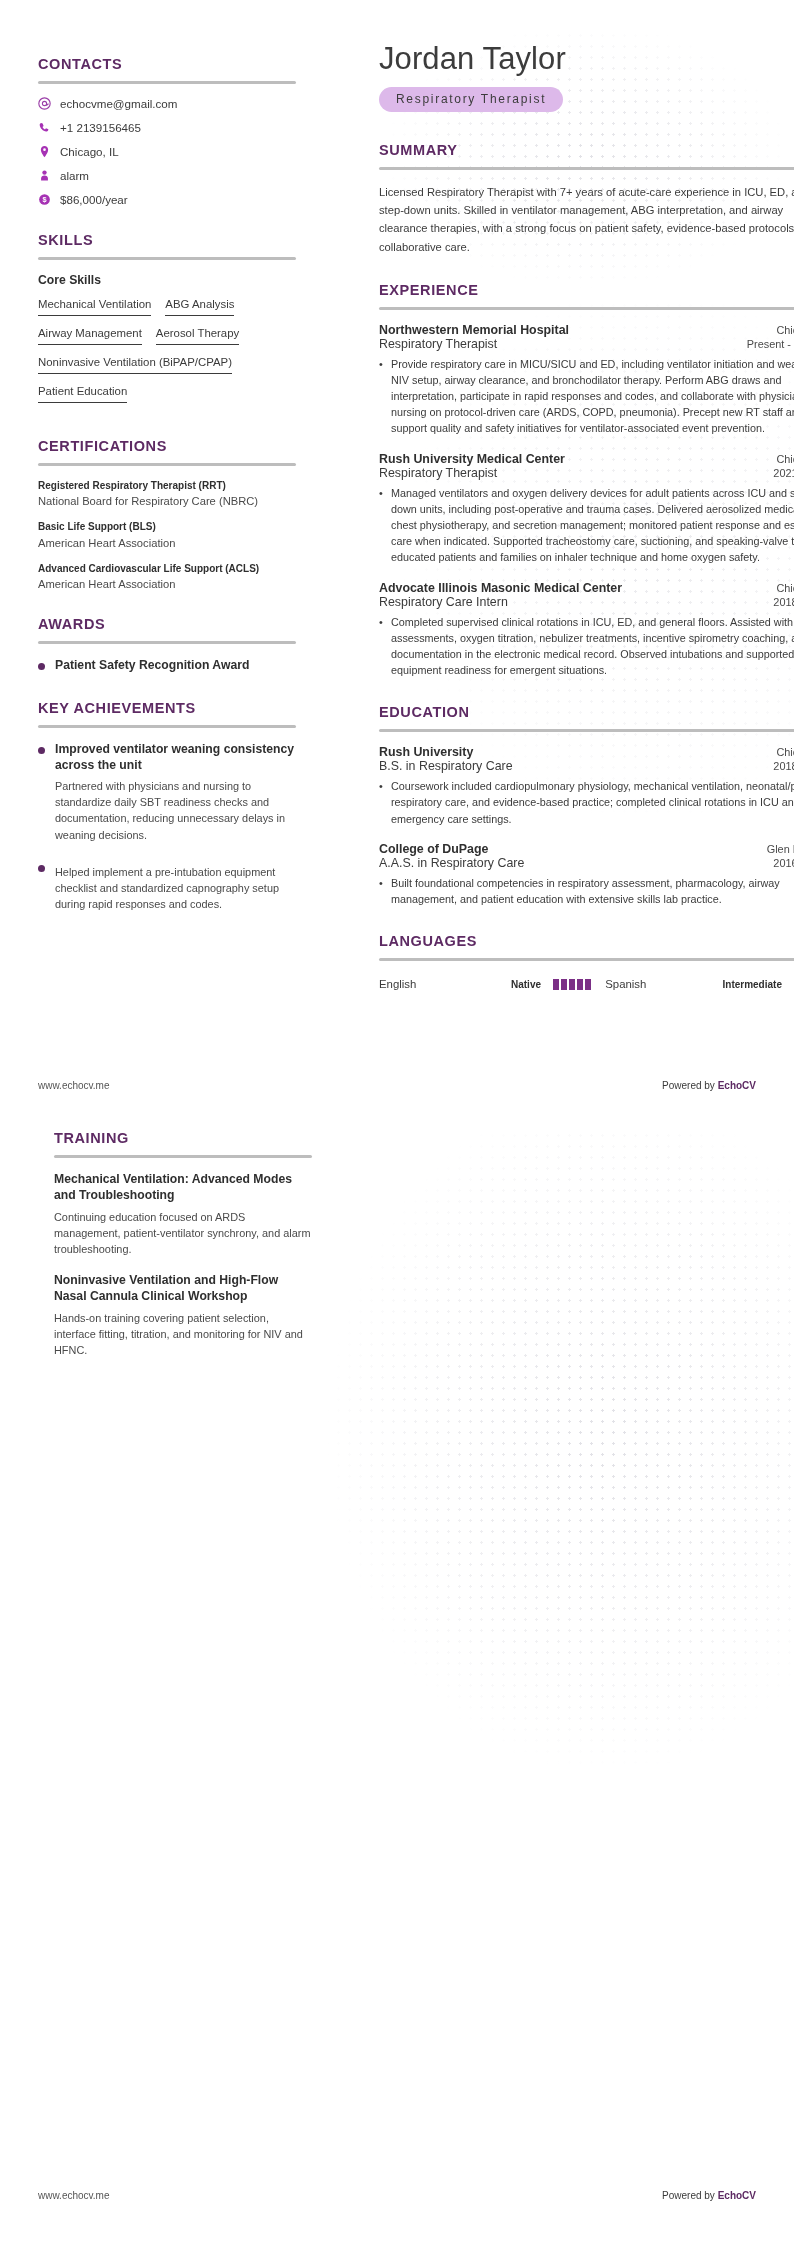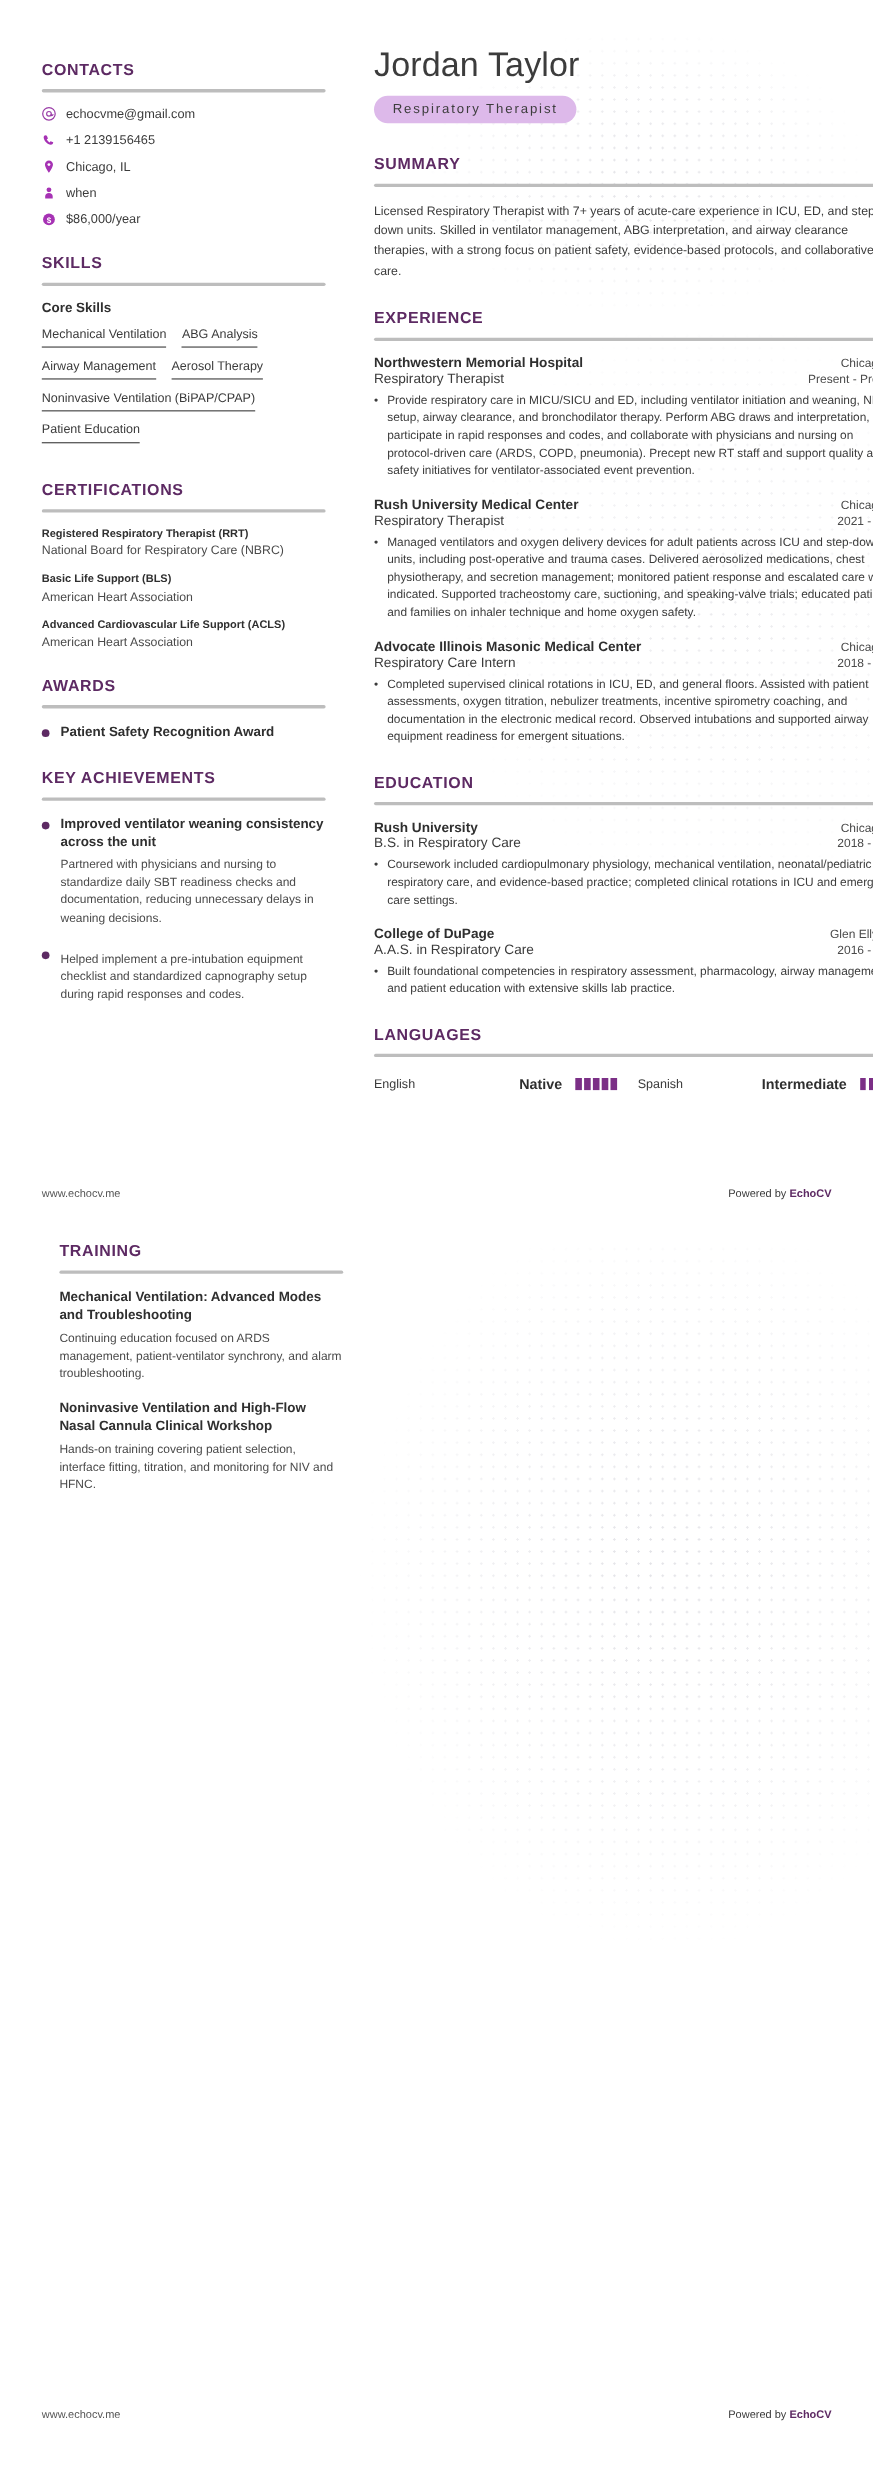--- a/index.html
+++ b/index.html
@@ -40,20 +40,21 @@
     -webkit-mask-image: radial-gradient(ellipse 330px 400px at 62% 40%, #000 8%, rgba(0,0,0,.5) 55%, transparent 85%);
     mask-image: radial-gradient(ellipse 330px 400px at 62% 40%, #000 8%, rgba(0,0,0,.5) 55%, transparent 85%);
   }
 
   
   .sheet { position: relative; z-index: 2; }
   .cols {
     display: flex;
     align-items: flex-start;
     padding: 0 38px 0 38px;
+    gap: 39px;
   }
   .left  { width: 258px; flex: 0 0 258px; padding-top: 56px; }
   .right { flex: 1; padding-left: 44px; padding-top: 42px; }
 
   
   .sec-title {
     font-size: 14.5px;
     font-weight: 700;
     letter-spacing: .6px;
     color: #5d2a63;
@@ -170,21 +171,21 @@
     display: flex; gap: 6px;
     font-size: 10.8px; line-height: 1.5; color: #3b3b3b;
     margin-bottom: 3px;
   }
   .pt-dot { flex: 0 0 6px; }
 
   
   .lang-row { display: flex; align-items: center; padding-top: 4px; }
   .lang-cell { display: flex; align-items: center; gap: 12px; width: 50%; }
   .lang-name { font-size: 11.4px; color: #3b3b3b; width: 120px; }
-  .lang-lvl { font-size: 13px; font-weight: 700; color: #2f2f2f; }
+  .lang-lvl { font-size: 10px; font-weight: 700; color: #2f2f2f; }
   .pips { display: flex; gap: 2.5px; }
   .pip { width: 5.5px; height: 11px; background: #7b2f86; }
   .pip.off { background: #e1cfe7; }
 
   
   .footer {
     position: absolute;
     left: 38px; right: 38px;
     display: flex;
     justify-content: space-between;
@@ -263,21 +264,21 @@
               <span>Chicago, IL</span>
             </div>
 
             <div class="contact-row">
               <span class="cicon">
                 <svg width="13" height="13" viewBox="0 0 16 16">
                     <circle cx="8" cy="4.4" r="2.7" fill="#a632b4"></circle>
                     <path d="M8 8c-2.6 0-4.2 1.6-4.2 3.8V14h8.4v-2.2C12.2 9.6 10.6 8 8 8z" fill="#a632b4"></path>
                   </svg>
               </span>
-              <span>when</span>
+              <span>alarm</span>
             </div>
 
             <div class="contact-row">
               <span class="cicon">
                 <svg width="13" height="13" viewBox="0 0 16 16">
                     <circle cx="8" cy="8" r="6.6" fill="#a632b4"></circle>
                     <text x="8" y="11.6" text-anchor="middle" font-size="9" font-family="Liberation Sans, sans-serif" font-weight="bold" fill="#fff">$</text>
                   </svg>
               </span>
               <span>$86,000/year</span>

